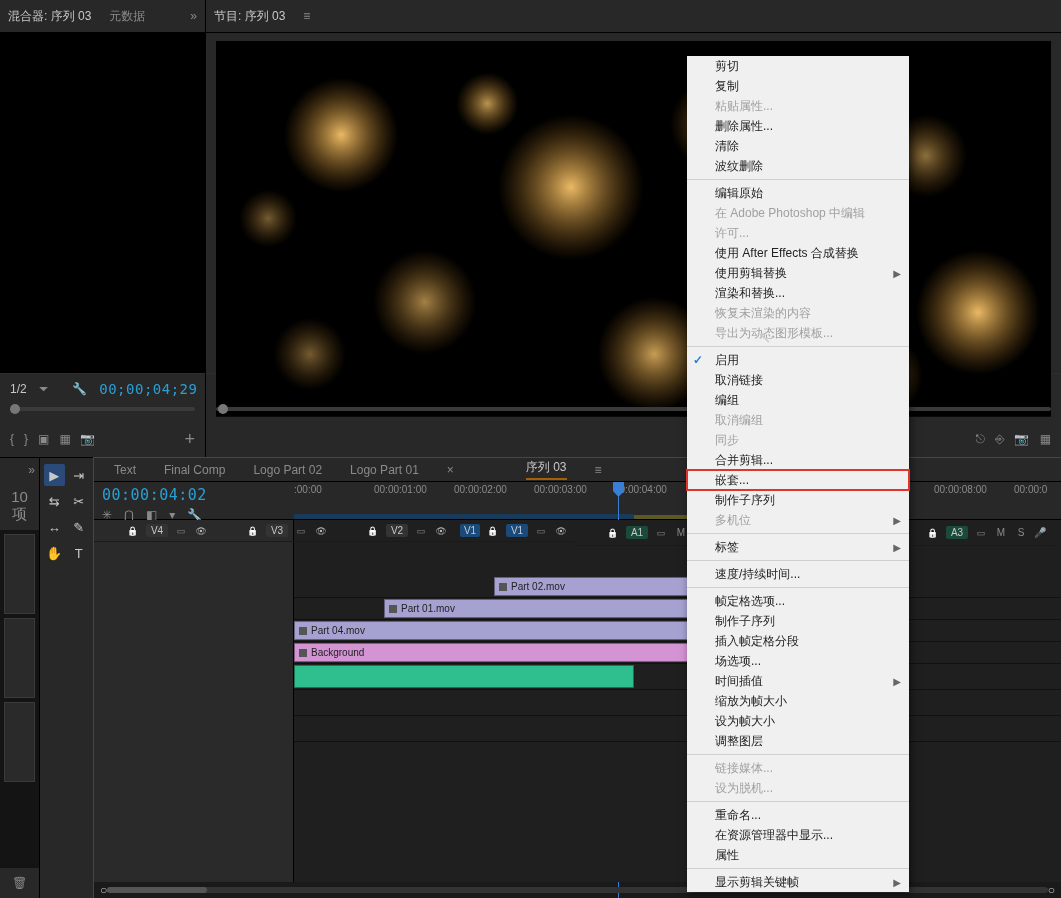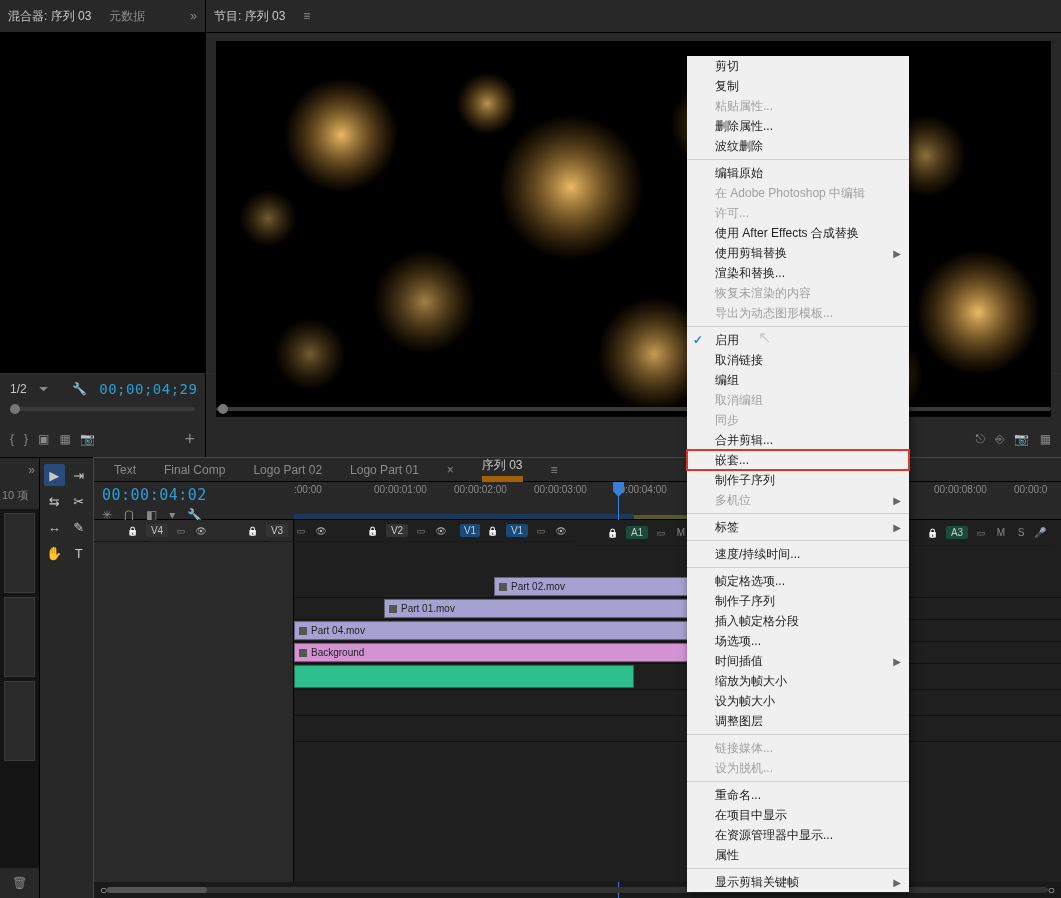--- a/index.html
+++ b/index.html
@@ -46,34 +46,34 @@
   .scrub-head{position:absolute;top:-3px;left:0;width:10px;height:10px;background:#777;border-radius:50%;}
 
   .transport{height:36px;display:flex;align-items:center;gap:10px;padding:0 10px;color:var(--text-dim);}
   .transport .spacer{flex:1;}
   .transport .plus{font-size:18px;}
 
   
   .bottom-row{display:flex;height:440px;}
   .proj-panel{width:40px;border-right:1px solid #000;background:var(--bg-panel);display:flex;flex-direction:column;}
   .proj-panel .chev{height:24px;display:flex;justify-content:flex-end;align-items:center;color:var(--text-dim);padding-right:4px;}
-  .proj-panel .info{writing-mode:horizontal-tb;color:var(--text-dim);font-size:11px;padding:6px 2px;}
+  .proj-panel .info{writing-mode:horizontal-tb;color:var(--text-dim);font-size:15px;padding:6px 2px;text-align:center;}
   .proj-thumbs{flex:1;background:#141414;}
   .proj-thumbs .item{height:80px;margin:4px;background:#2a2a2a;border:1px solid #3a3a3a;}
   .proj-footer{height:30px;display:flex;align-items:center;justify-content:center;color:var(--text-dim);}
 
   .tool-strip{width:54px;background:var(--bg-panel);border-right:1px solid #000;display:flex;flex-direction:column;gap:4px;padding:6px 4px;}
   .tool-row{display:flex;gap:4px;}
   .tool{width:22px;height:22px;display:flex;align-items:center;justify-content:center;color:var(--text);font-size:13px;}
   .tool.active{background:#2a4a7a;border-radius:2px;}
 
   .timeline{flex:1;background:var(--bg-panel);display:flex;flex-direction:column;outline:1px solid #2a4a7a;}
   .tl-tabs{height:24px;display:flex;align-items:center;gap:28px;padding:0 20px;color:var(--text-dim);border-bottom:1px solid #000;}
   .tl-tabs .tab{cursor:default;}
-  .tl-tabs .tab.active{color:var(--text);border-bottom:6px solid #a16207;padding-bottom:2px;}
+  .tl-tabs .tab.active{color:var(--text);border-bottom:2px solid #a16207;padding-bottom:2px;margin-left:44px;}
   .tl-head{height:38px;display:flex;border-bottom:1px solid #000;}
   .tl-head-left{width:200px;padding:4px 8px;}
   .tl-head-left .tc{font-size:15px;}
   .tl-head-icons{display:flex;gap:12px;color:var(--text-dim);margin-top:4px;}
   .tl-head-right{flex:1;position:relative;}
   .ruler{position:absolute;inset:0;font-size:10px;color:var(--text-dim);}
   .ruler .tick{position:absolute;top:2px;}
   .work-area{position:absolute;left:0;right:0;bottom:0;height:4px;background:#5a5a22;}
   .playhead{position:absolute;top:0;bottom:-600px;width:1px;background:#3a7fd6;}
   .playhead-head{position:absolute;top:0;left:-5px;width:11px;height:15px;background:#3a7fd6;clip-path:polygon(0 0,100% 0,100% 60%,50% 100%,0 60%);}
@@ -400,20 +400,23 @@
     <div class="mi">
       <span>复制</span>
     </div>
     <div class="mi disabled">
       <span>粘贴属性...</span>
     </div>
     <div class="mi">
       <span>删除属性...</span>
     </div>
     <div class="mi">
+      <span>清除</span>
+    </div>
+    <div class="mi">
       <span>波纹删除</span>
     </div>
     <div class="sep"></div>
     <div class="mi">
       <span>编辑原始</span>
     </div>
     <div class="mi disabled">
       <span>在 Adobe Photoshop 中编辑</span>
     </div>
     <div class="mi disabled">
@@ -505,23 +508,20 @@
       <span>链接媒体...</span>
     </div>
     <div class="mi disabled">
       <span>设为脱机...</span>
     </div>
     <div class="sep"></div>
     <div class="mi">
       <span>重命名...</span>
     </div>
     <div class="mi">
-      <span>在项目中显示</span>
-    </div>
-    <div class="mi">
       <span>在资源管理器中显示...</span>
     </div>
     <div class="mi">
       <span>属性</span>
     </div>
     <div class="sep"></div>
     <div class="mi">
       <span>显示剪辑关键帧</span>
       <span class="sub">▶</span>
     </div>

